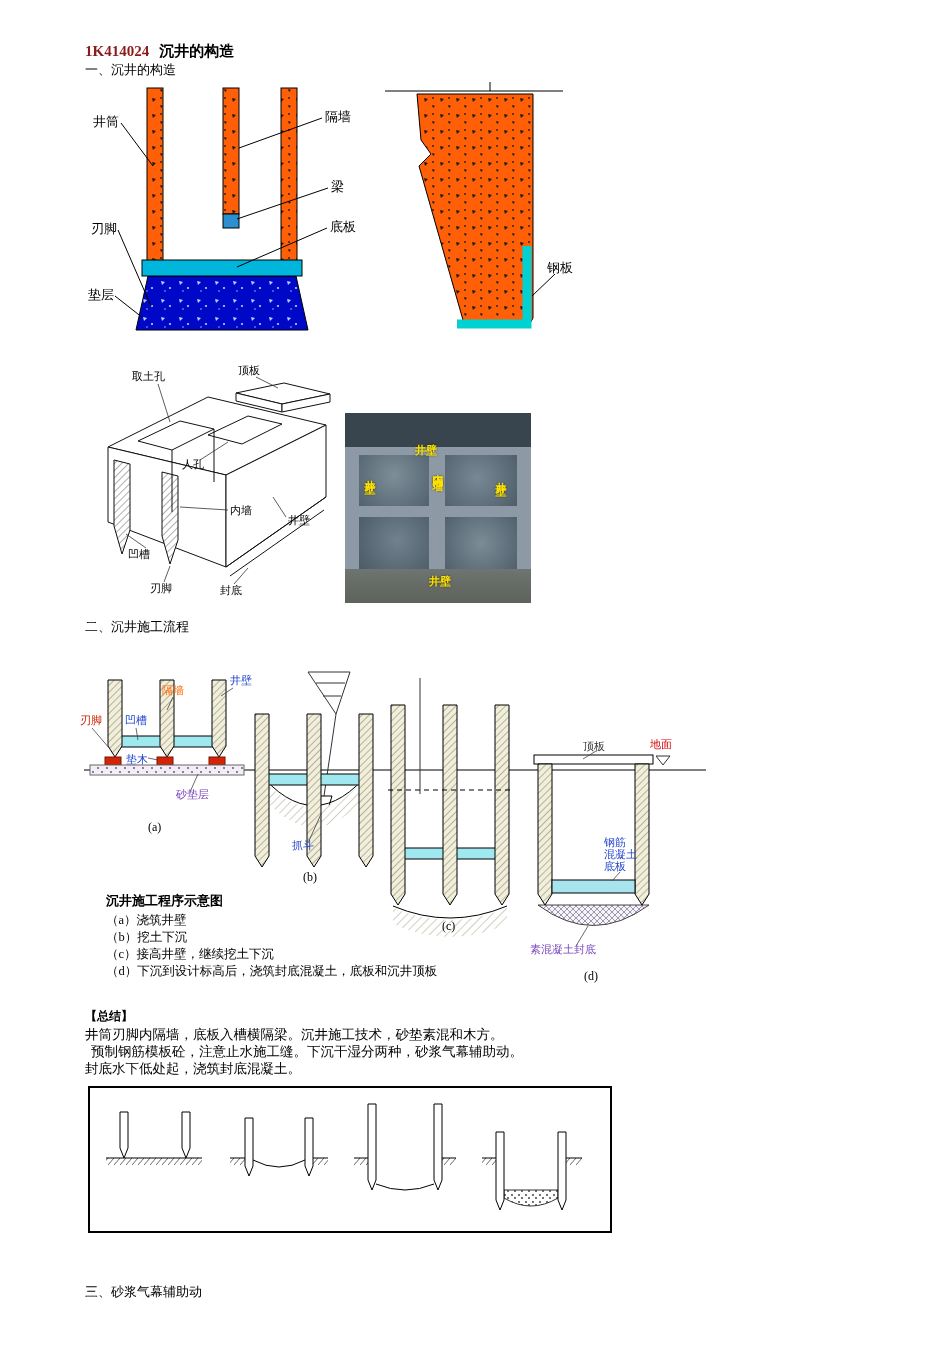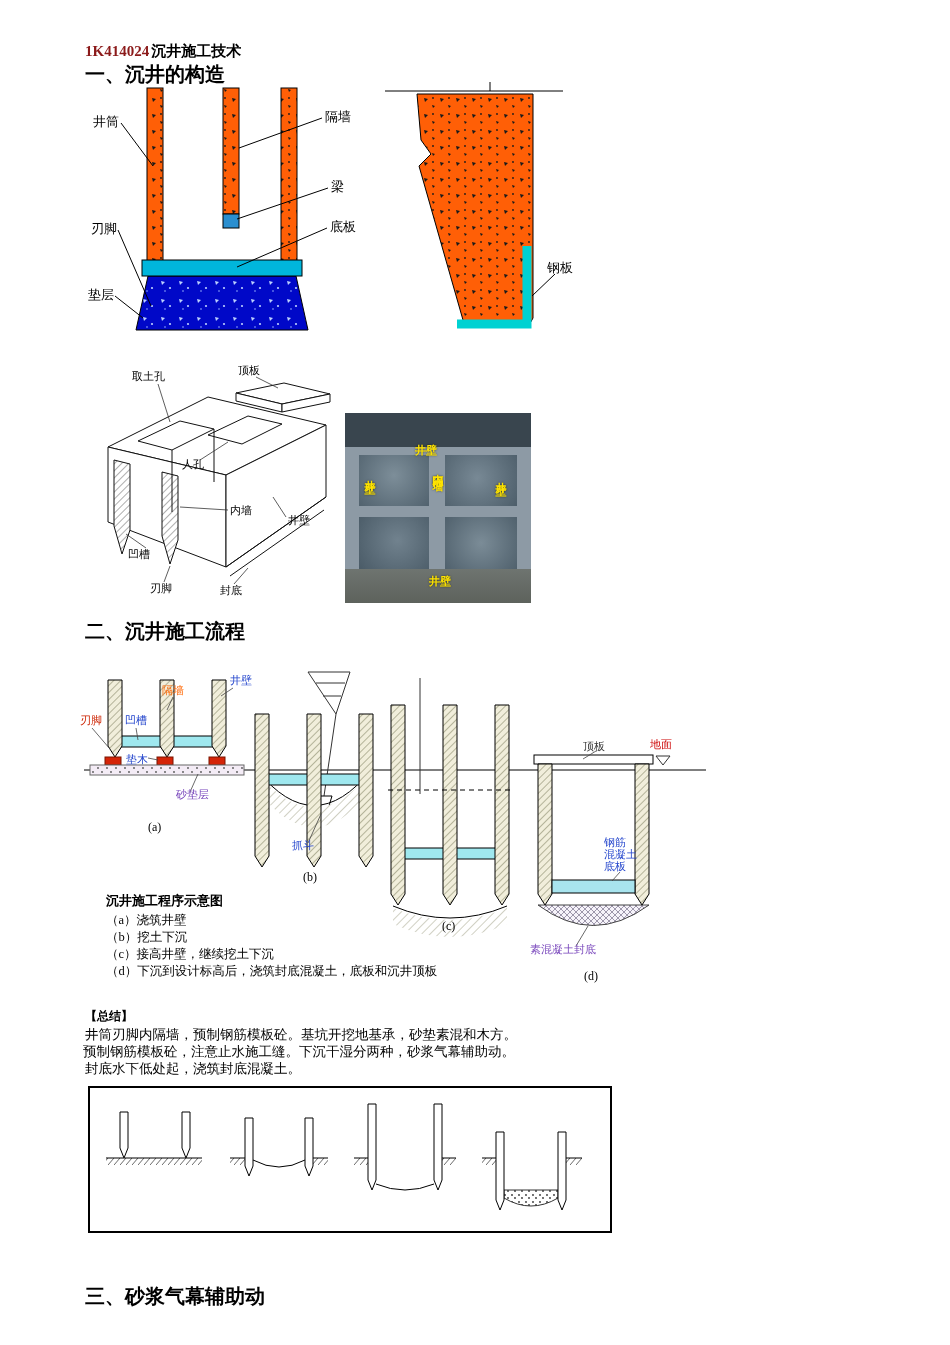--- a/index.html
+++ b/index.html
@@ -1,36 +1,36 @@
 <!DOCTYPE html>
 <html><head>
 <meta charset="utf-8">
 <style>
   *{margin:0;padding:0;box-sizing:border-box}
   html,body{background:#fff}
   body{width:950px;height:1345px;position:relative;font-family:"Liberation Serif","DejaVu Serif",serif;color:#000;overflow:hidden}
   .abs{position:absolute}
   .h1{font-size:15px;font-weight:bold;white-space:nowrap}
-  .h1 .code{color:#8b1a1a;margin-right:2px}
-  .h2{font-size:20px;font-weight:bold;white-space:nowrap}
+  .h1 .code{color:#8b1a1a;margin-right:10px}
+  .h2{font-size:13px;font-weight:normal;white-space:nowrap}
   .body-line{font-size:13.5px;white-space:nowrap}
   .sum-head{font-size:12px;font-weight:bold}
   svg{font-family:"Liberation Serif","DejaVu Serif",serif}
   svg text{stroke:none}
   .photo{overflow:hidden;background:#8d9aa5}
   .ph-label{position:absolute;color:#ffe400;font-weight:bold;font-size:11px;line-height:12px;
             font-family:"Liberation Sans","DejaVu Sans",sans-serif;text-shadow:0 0 2px rgba(0,0,0,.65);white-space:nowrap}
   .vert{writing-mode:vertical-rl;letter-spacing:3px}
   .framed{border:2px solid #000;background:#fff}
 </style>
 </head>
 <body>
 
 <div class="abs h1" style="left:85px;top:42px">
-  <span class="code">1K414024</span><span>沉井施工技术</span>
+  <span class="code">1K414024</span><span>沉井的构造</span>
 </div>
 <div class="abs h2" style="left:85px;top:61px">一、沉井的构造</div>
 
 <svg class="abs" style="left:85px;top:78px" width="545" height="272" viewBox="0 0 545 272">
   <defs>
     <pattern id="pConc" width="16" height="16" patternUnits="userSpaceOnUse">
       <rect width="16" height="16" fill="#ff5f06"></rect>
       <path d="M3,4 l4,1 -3,3 z" fill="#1a1a1a"></path>
       <path d="M11,11 l3,1 -2,2 z" fill="#1a1a1a"></path>
       <circle cx="12" cy="4" r="0.9" fill="#1a1a1a"></circle>
@@ -242,22 +242,22 @@
   <g fill="#000">
     <text x="28" y="239" font-size="13" font-weight="bold">沉井施工程序示意图</text>
     <text x="28" y="258" font-size="12.5">（a）浇筑井壁</text>
     <text x="28" y="275" font-size="12.5">（b）挖土下沉</text>
     <text x="28" y="292" font-size="12.5">（c）接高井壁，继续挖土下沉</text>
     <text x="28" y="309" font-size="12.5">（d）下沉到设计标高后，浇筑封底混凝土，底板和沉井顶板</text>
   </g>
 </svg>
 
 <div class="abs sum-head" style="left:85px;top:1008px">【总结】</div>
-<div class="abs body-line" style="left:85px;top:1026px">井筒刃脚内隔墙，预制钢筋模板砼。基坑开挖地基承，砂垫素混和木方。</div>
-<div class="abs body-line" style="left:83px;top:1043px">预制钢筋模板砼，注意止水施工缝。下沉干湿分两种，砂浆气幕辅助动。</div>
+<div class="abs body-line" style="left:85px;top:1026px">井筒刃脚内隔墙，底板入槽横隔梁。沉井施工技术，砂垫素混和木方。</div>
+<div class="abs body-line" style="left:91px;top:1043px">预制钢筋模板砼，注意止水施工缝。下沉干湿分两种，砂浆气幕辅助动。</div>
 <div class="abs body-line" style="left:85px;top:1060px">封底水下低处起，浇筑封底混凝土。</div>
 
 <div class="abs framed" style="left:88px;top:1086px;width:524px;height:147px">
 <svg width="520" height="142" viewBox="0 0 520 142">
   <defs>
     <pattern id="pT4" width="6" height="7" patternUnits="userSpaceOnUse">
       <rect width="6" height="7" fill="#fff"></rect>
       <line x1="0" y1="7" x2="6" y2="0" stroke="#444" stroke-width="0.8"></line>
     </pattern>
     <pattern id="pDot4" width="7" height="7" patternUnits="userSpaceOnUse">

